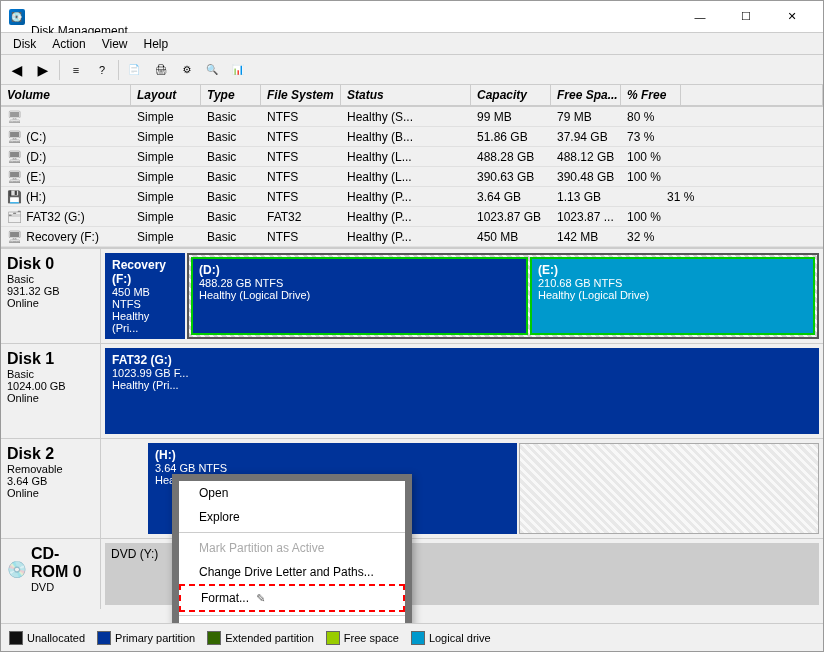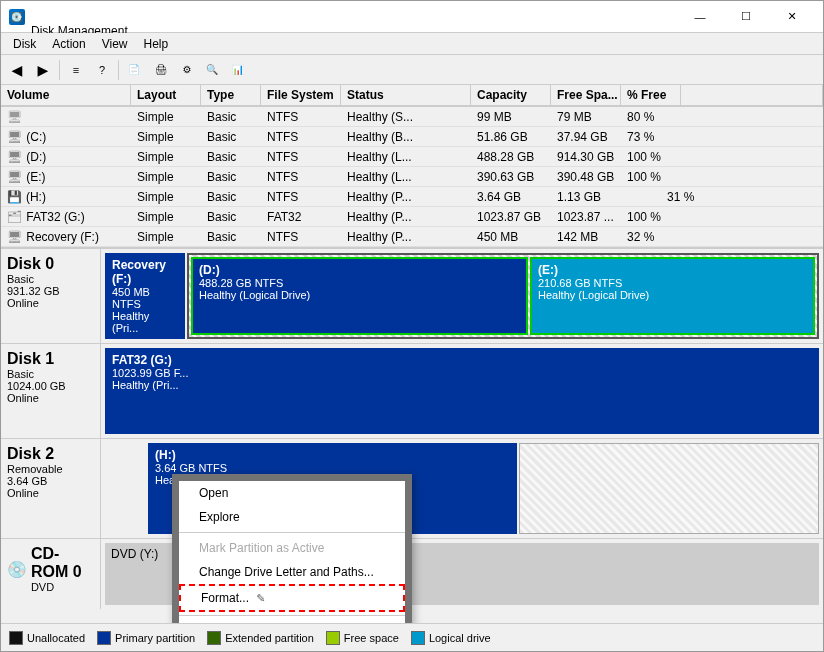--- a/index.html
+++ b/index.html
@@ -14,21 +14,21 @@
     .window-controls { display: flex; gap: 0; }
     .win-btn { width: 46px; height: 20px; border: none; background: transparent; cursor: pointer; font-size: 11px; display: flex; align-items: center; justify-content: center; }
     
     .menu-bar { display: flex; padding: 2px 4px; background: #f0f0f0; border-bottom: 1px solid #ccc; height: 22px; }
     .menu-item { padding: 2px 8px; cursor: pointer; font-size: 12px; }
     
     .toolbar { display: flex; align-items: center; padding: 2px 4px; background: #f0f0f0; border-bottom: 1px solid #ccc; height: 30px; gap: 2px; }
     .tb-btn { width: 24px; height: 22px; border: 1px solid transparent; background: transparent; display: flex; align-items: center; justify-content: center; cursor: pointer; font-size: 14px; }
     .tb-sep { width: 1px; height: 20px; background: #ccc; margin: 0 2px; }
     
-    .table-header { display: flex; border-bottom: 2px solid #ccc; background: #f0f0f0; height: 22px; align-items: center; }
+    .table-header { display: flex; border-bottom: 2px solid #ccc; background: #f0f0f0; height: 22px; align-items: center; font-style: italic; }
     .th { border-right: 1px solid #ccc; padding: 2px 6px; font-size: 12px; font-weight: bold; white-space: nowrap; overflow: hidden; cursor: pointer; height: 100%; display: flex; align-items: center; }
     
     .table-body { overflow-y: auto; }
     .table-row { display: flex; height: 20px; align-items: center; border-bottom: 1px solid #e0e0e0; }
     .td { padding: 1px 6px; font-size: 12px; white-space: nowrap; overflow: hidden; }
     .disk-row { display: flex; height: 100px; border-bottom: 1px solid #ccc; }
     .disk-label { width: 100px; background: #f0f0f0; border-right: 1px solid #ccc; padding: 6px; font-size: 11px; flex-shrink: 0; }
     .disk-label .disk-name { font-weight: bold; font-size: 16px; }
     .disk-partitions { flex: 1; display: flex; padding: 4px; gap: 2px; overflow: hidden; }
     .partition { display: flex; flex-direction: column; padding: 4px 6px; font-size: 11px; overflow: hidden; cursor: pointer; border: 1px solid transparent; }
@@ -133,21 +133,21 @@
     <div class="table-row">
       <div class="td" style="width:130px;display:flex;align-items:center;gap:4px;">
           <span style="color:#888">🖥</span>
           <span>(D:)</span>
         </div>
       <div class="td" style="width:70px;">Simple</div>
       <div class="td" style="width:60px;">Basic</div>
       <div class="td" style="width:80px;">NTFS</div>
       <div class="td" style="width:130px;">Healthy (L...</div>
       <div class="td" style="width:80px;">488.28 GB</div>
-      <div class="td" style="width:70px;">914.30 GB</div>
+      <div class="td" style="width:70px;">488.12 GB</div>
       <div class="td" style="width:60px;">100 %</div>
     </div>
 
     <div class="table-row">
       <div class="td" style="width:130px;display:flex;align-items:center;gap:4px;">
           <span style="color:#888">🖥</span>
           <span>(E:)</span>
         </div>
       <div class="td" style="width:70px;">Simple</div>
       <div class="td" style="width:60px;">Basic</div>

